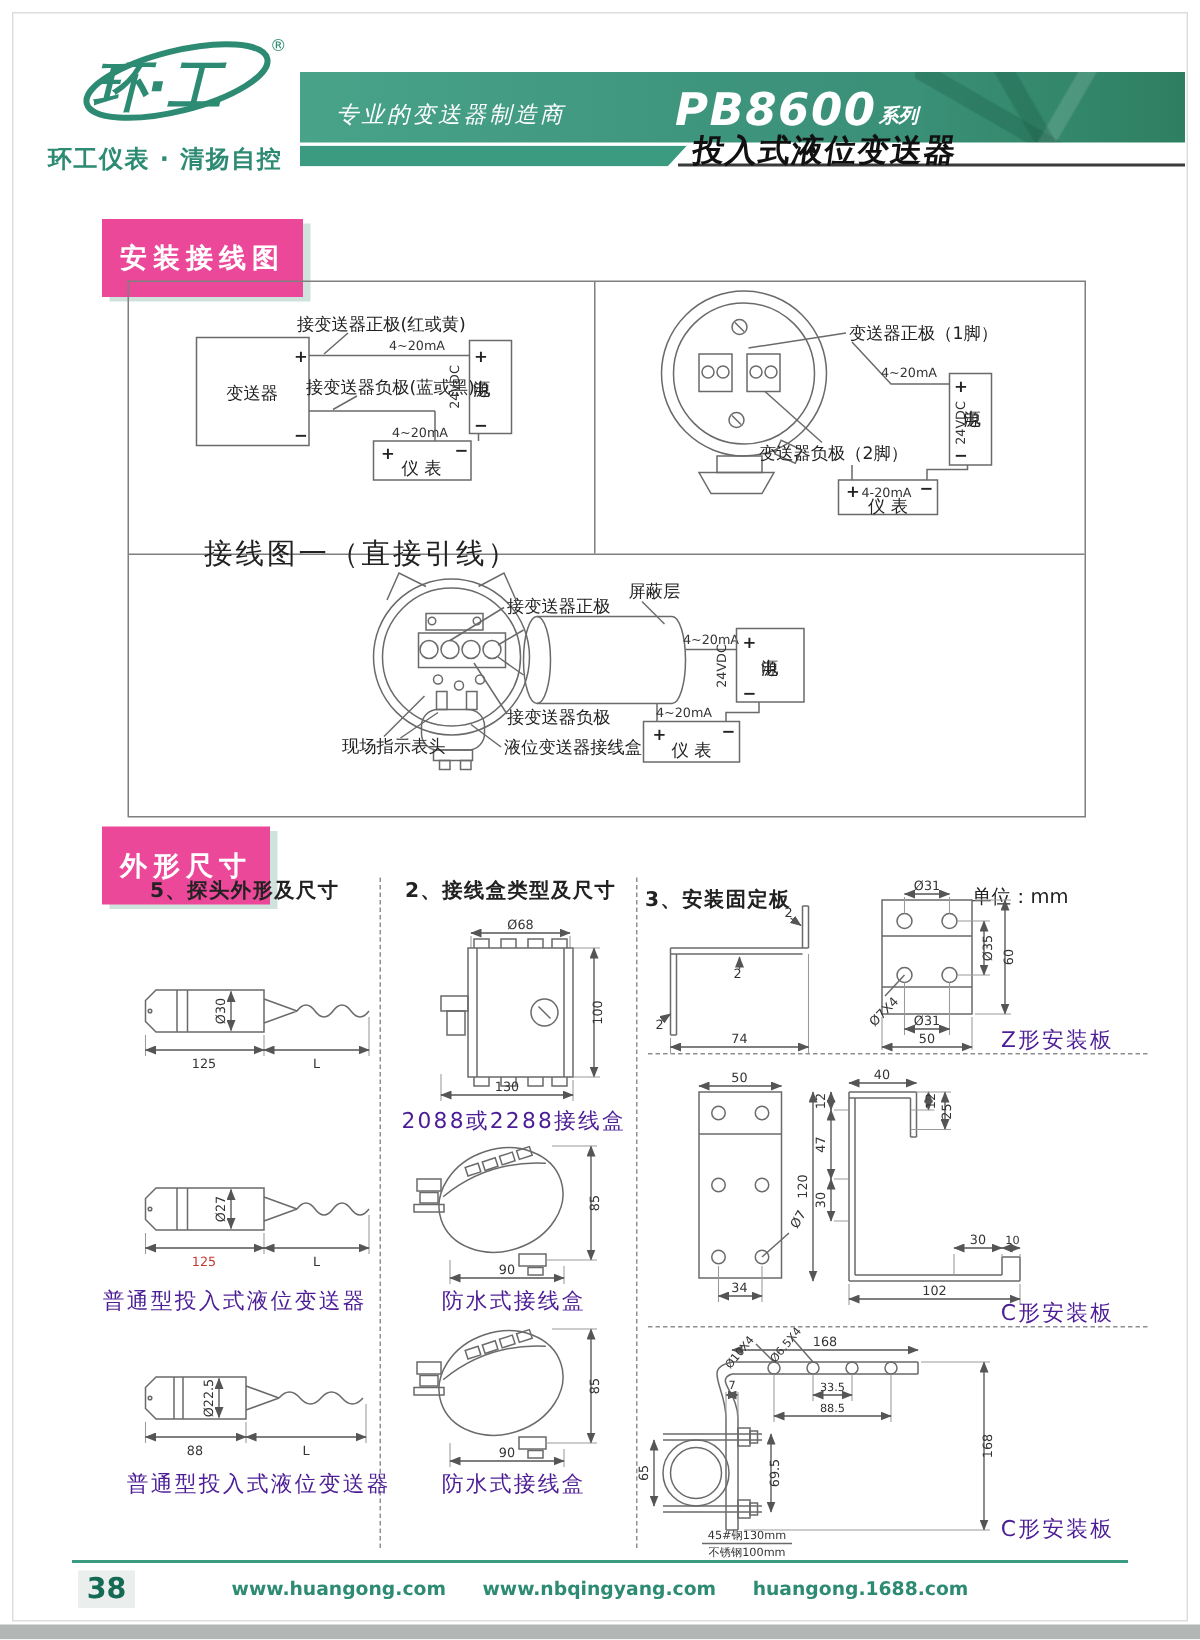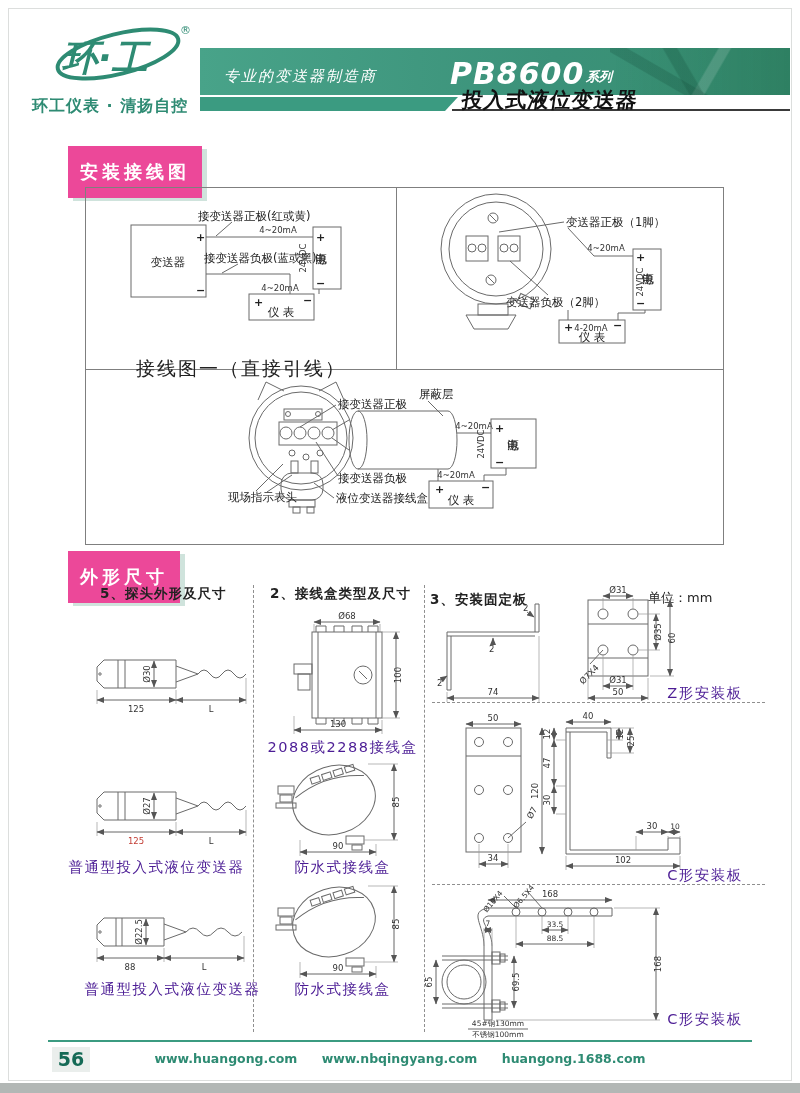--- a/index.html
+++ b/index.html
@@ -449,20 +449,20 @@
     <text transform="rotate(-90 0 92)" x="0" y="92" text-anchor="middle" class="dt">65</text>
     <line x1="82" y1="66" x2="82" y2="118" class="dim"></line>
     <text transform="rotate(-90 87 92)" x="87" y="92" text-anchor="middle" class="dt">69.5</text>
     <text x="66" y="136" text-anchor="middle" class="dt7">45#钢130mm</text>
     <path class="ln" d="M36,139 H96"></path>
     <text x="66" y="147" text-anchor="middle" class="dt7">不锈钢100mm</text>
   </svg>
   <div class="dcap" style="left:645px;top:1010px;width:120px">C形安装板</div>
 
   <div class="footer-line"></div>
-  <div class="pagenum">56</div>
+  <div class="pagenum">38</div>
   <div class="urls">
     <span>www.huangong.com</span>
     <span>www.nbqingyang.com</span>
     <span>huangong.1688.com</span>
   </div>
   <div class="bottom-strip"></div>
 </div>
 
 </body></html>

